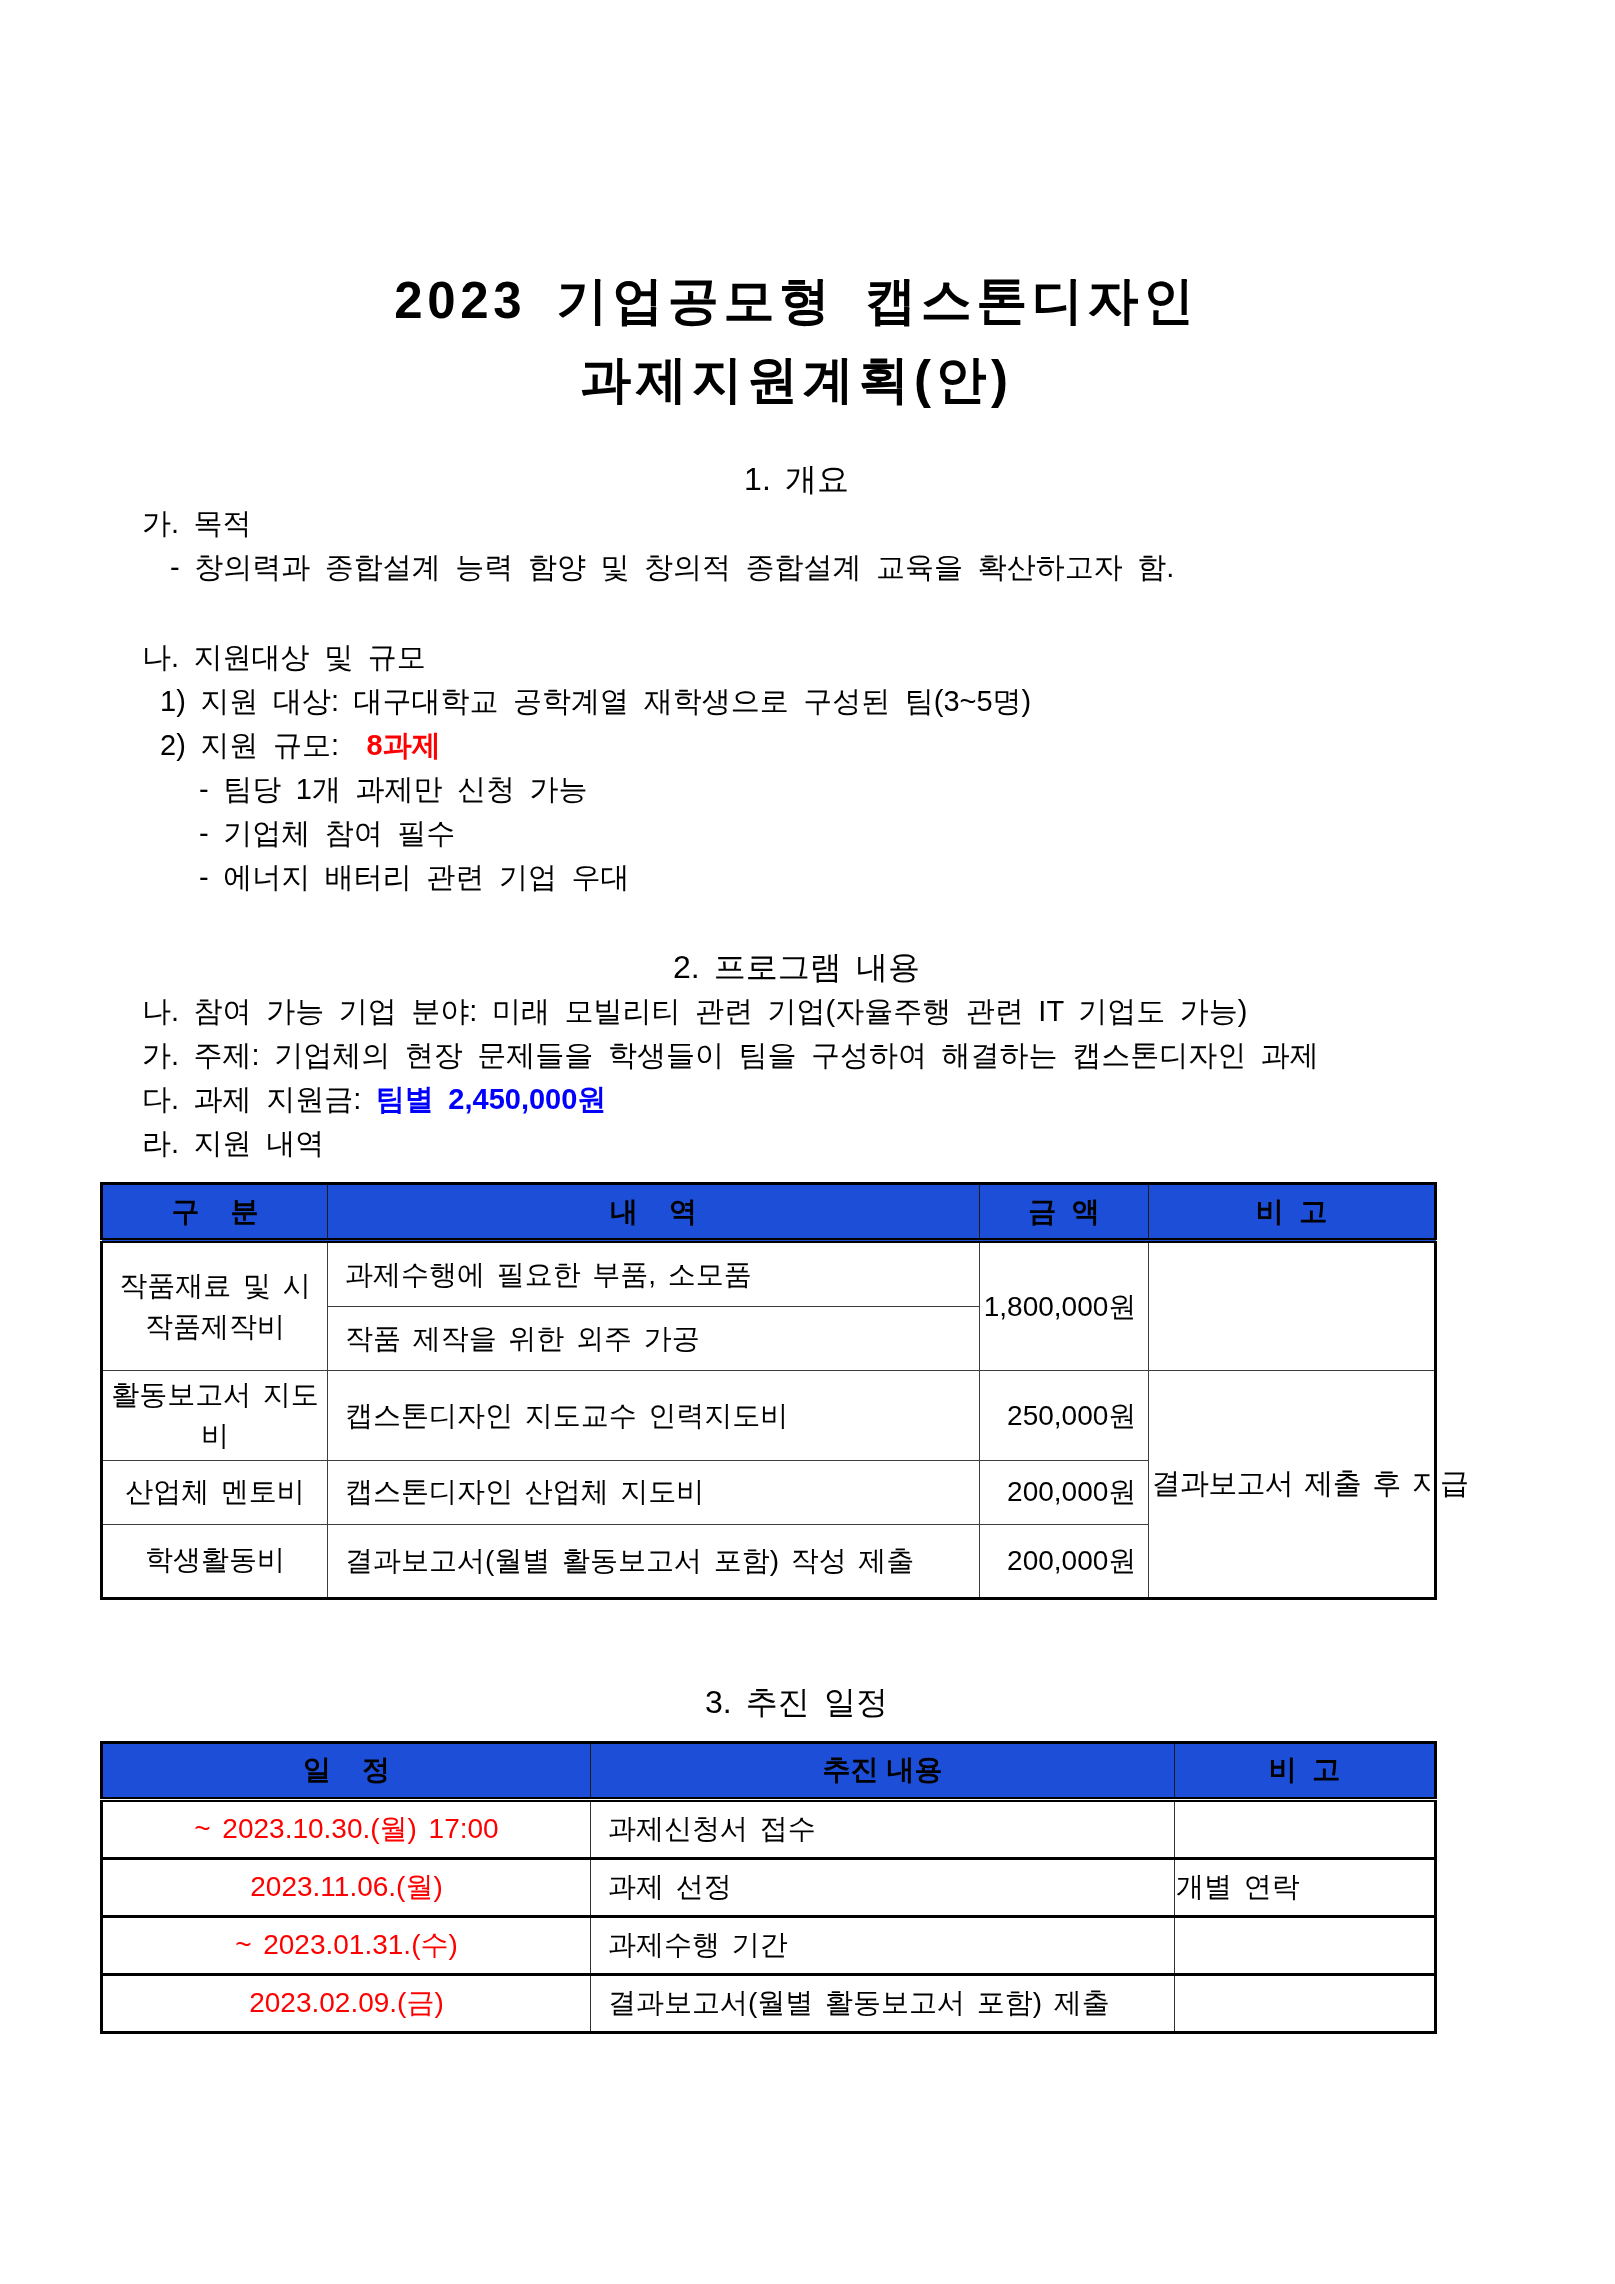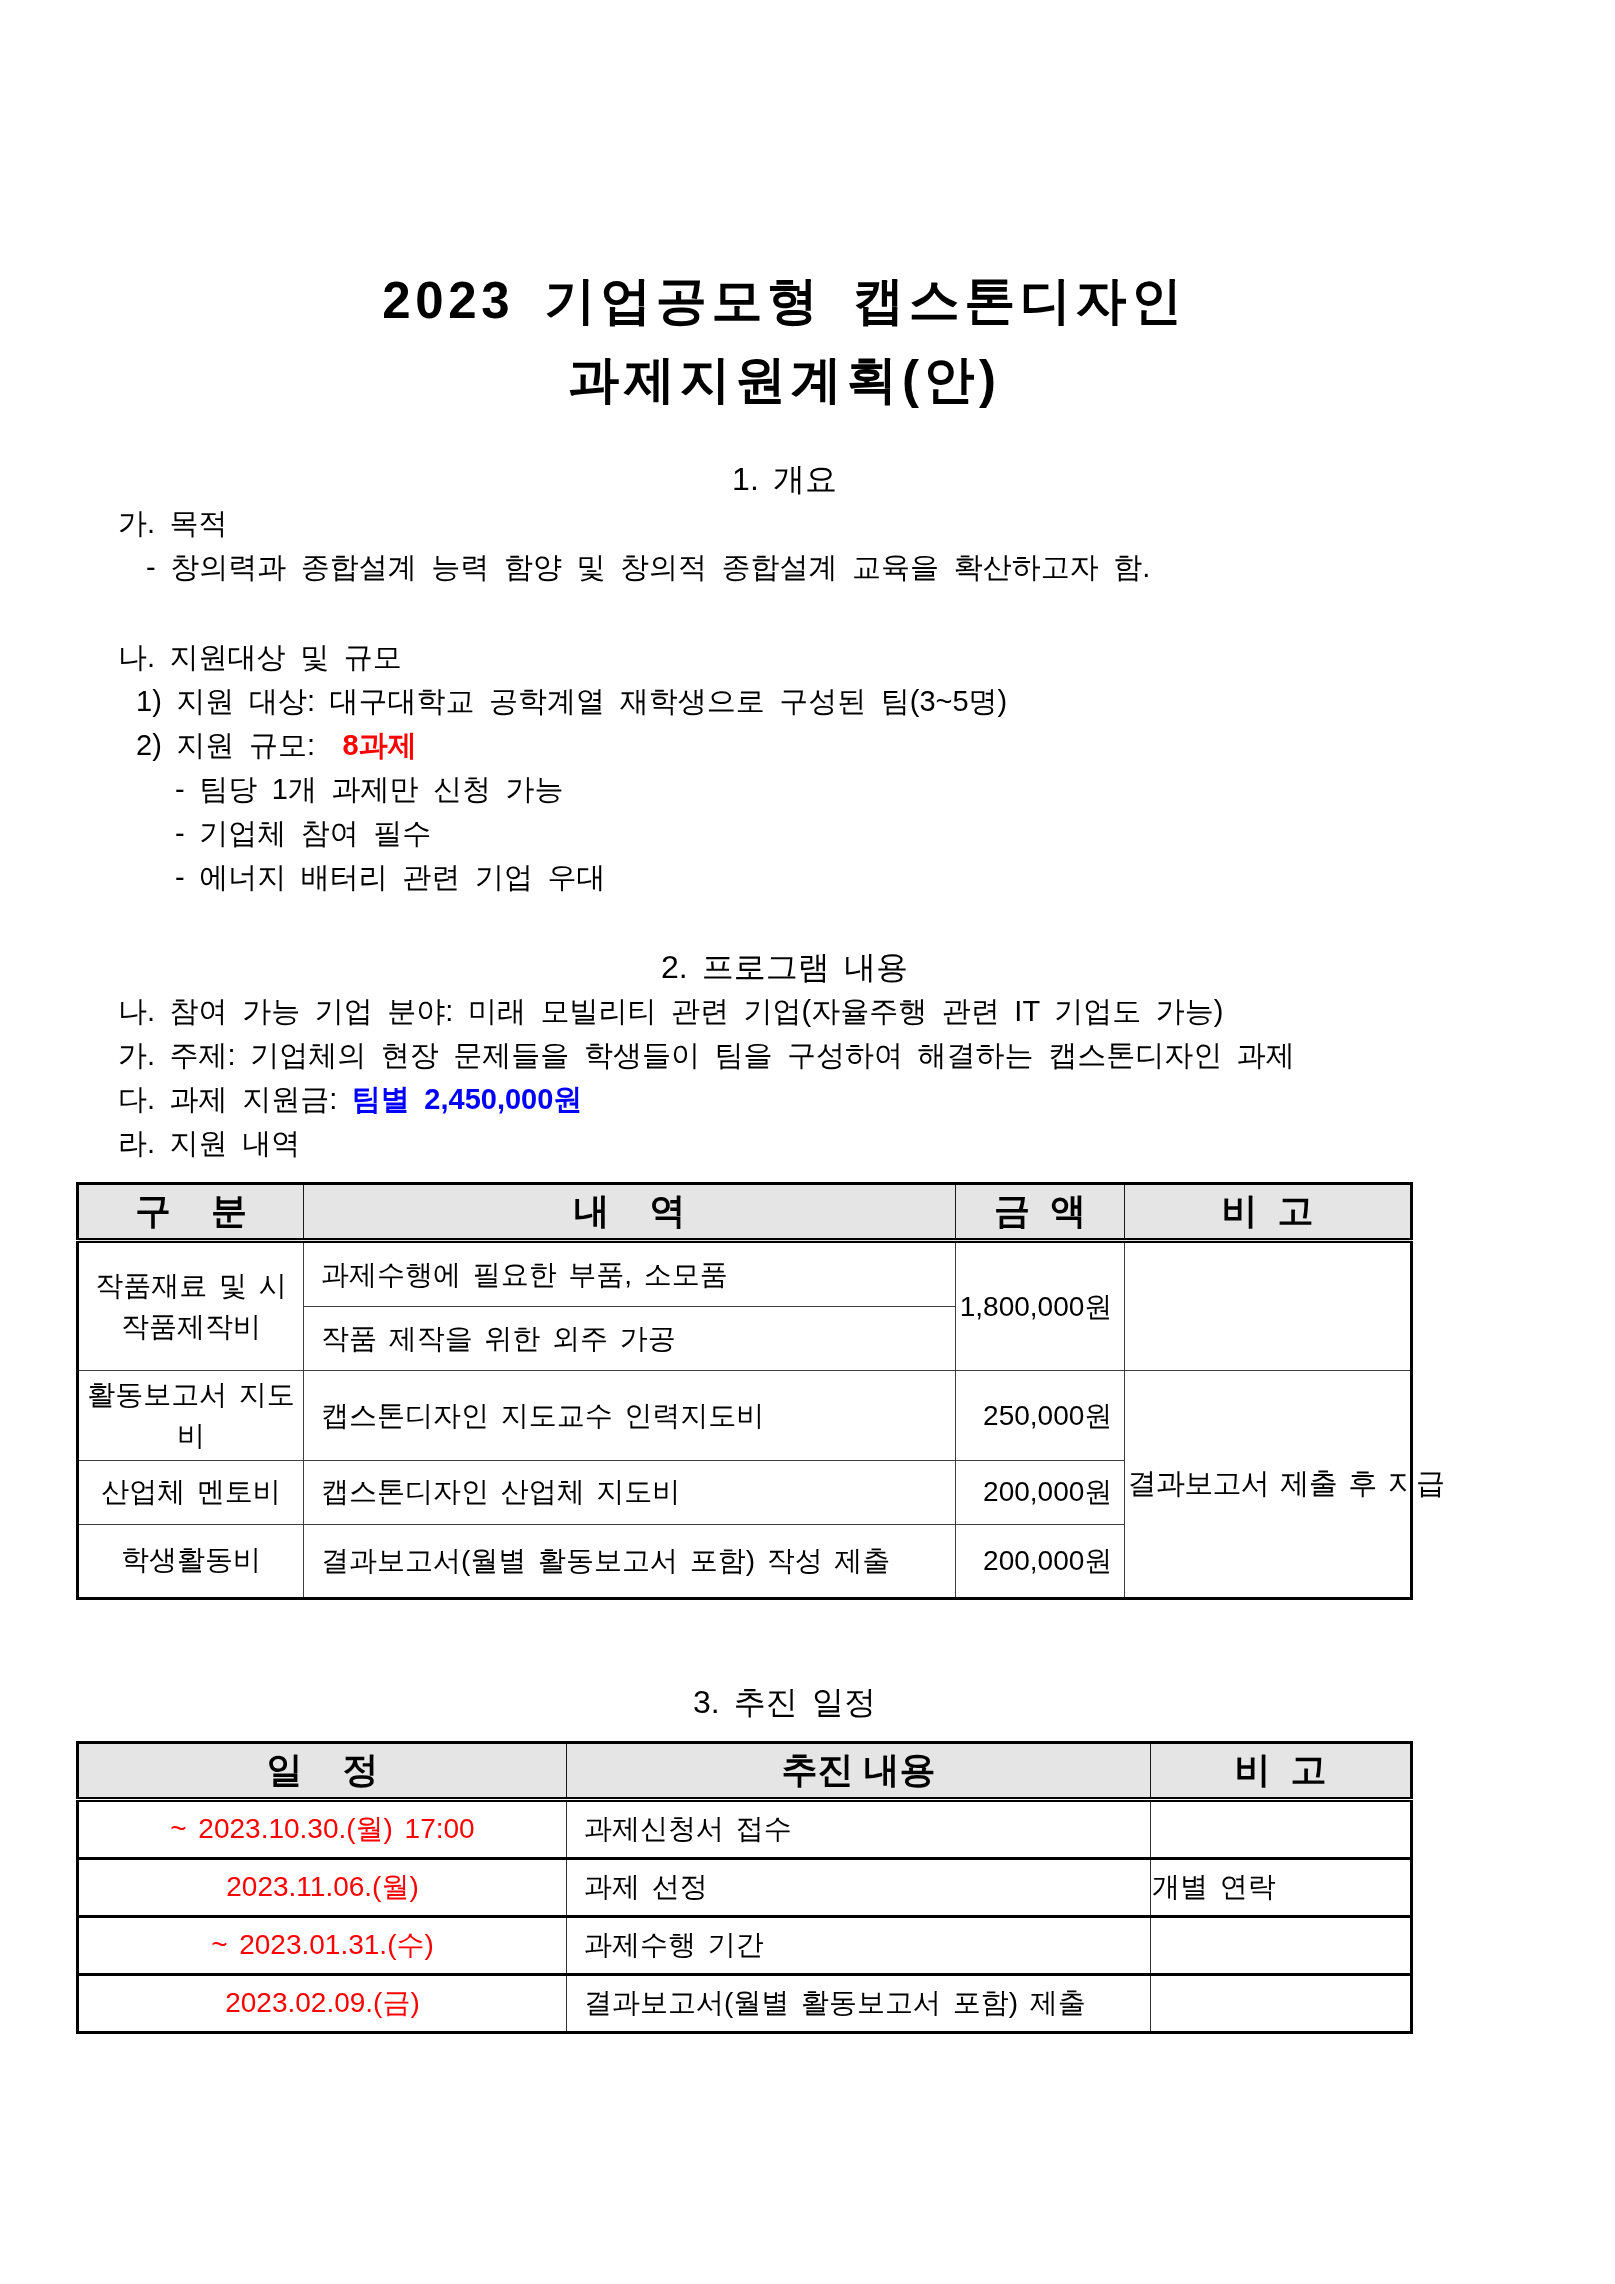--- a/index.html
+++ b/index.html
@@ -6,21 +6,21 @@
   body {
     width: 1616px; height: 2284px;
     font-family: "Liberation Sans", "DejaVu Sans", sans-serif;
     color: #000000;
     -webkit-font-smoothing: antialiased;
   }
   .page {
     position: relative;
     width: 1616px; height: 2284px;
     box-sizing: border-box;
-    padding: 0 123px 0 76px;
+    padding: 0 123px 0 100px;
     overflow: hidden;
   }
 
   
   .doc-title {
     margin-top: 261px;
     text-align: center;
     font-size: 51px;
     font-weight: bold;
     line-height: 1.55;
@@ -55,22 +55,22 @@
   .red  { color: #FF0000; font-weight: bold; margin-left: 13px; }
   .blue { color: #0000FF; font-weight: bold; }
 
   
   table {
     border-collapse: collapse;
     table-layout: fixed;
     margin-top: 17px;
   }
   th {
-    background: #e5e5e5;
-    font-size: 36px;
+    background: #1d4ed8;
+    font-size: 28px;
     font-weight: bold;
     text-align: center;
     vertical-align: middle;
     white-space: pre;
     border-left: 1.3px solid #1a1a1a;
     border-right: 1.3px solid #1a1a1a;
     border-bottom: 5.2px double #000000;
     height: 51px;
   }
   td {

